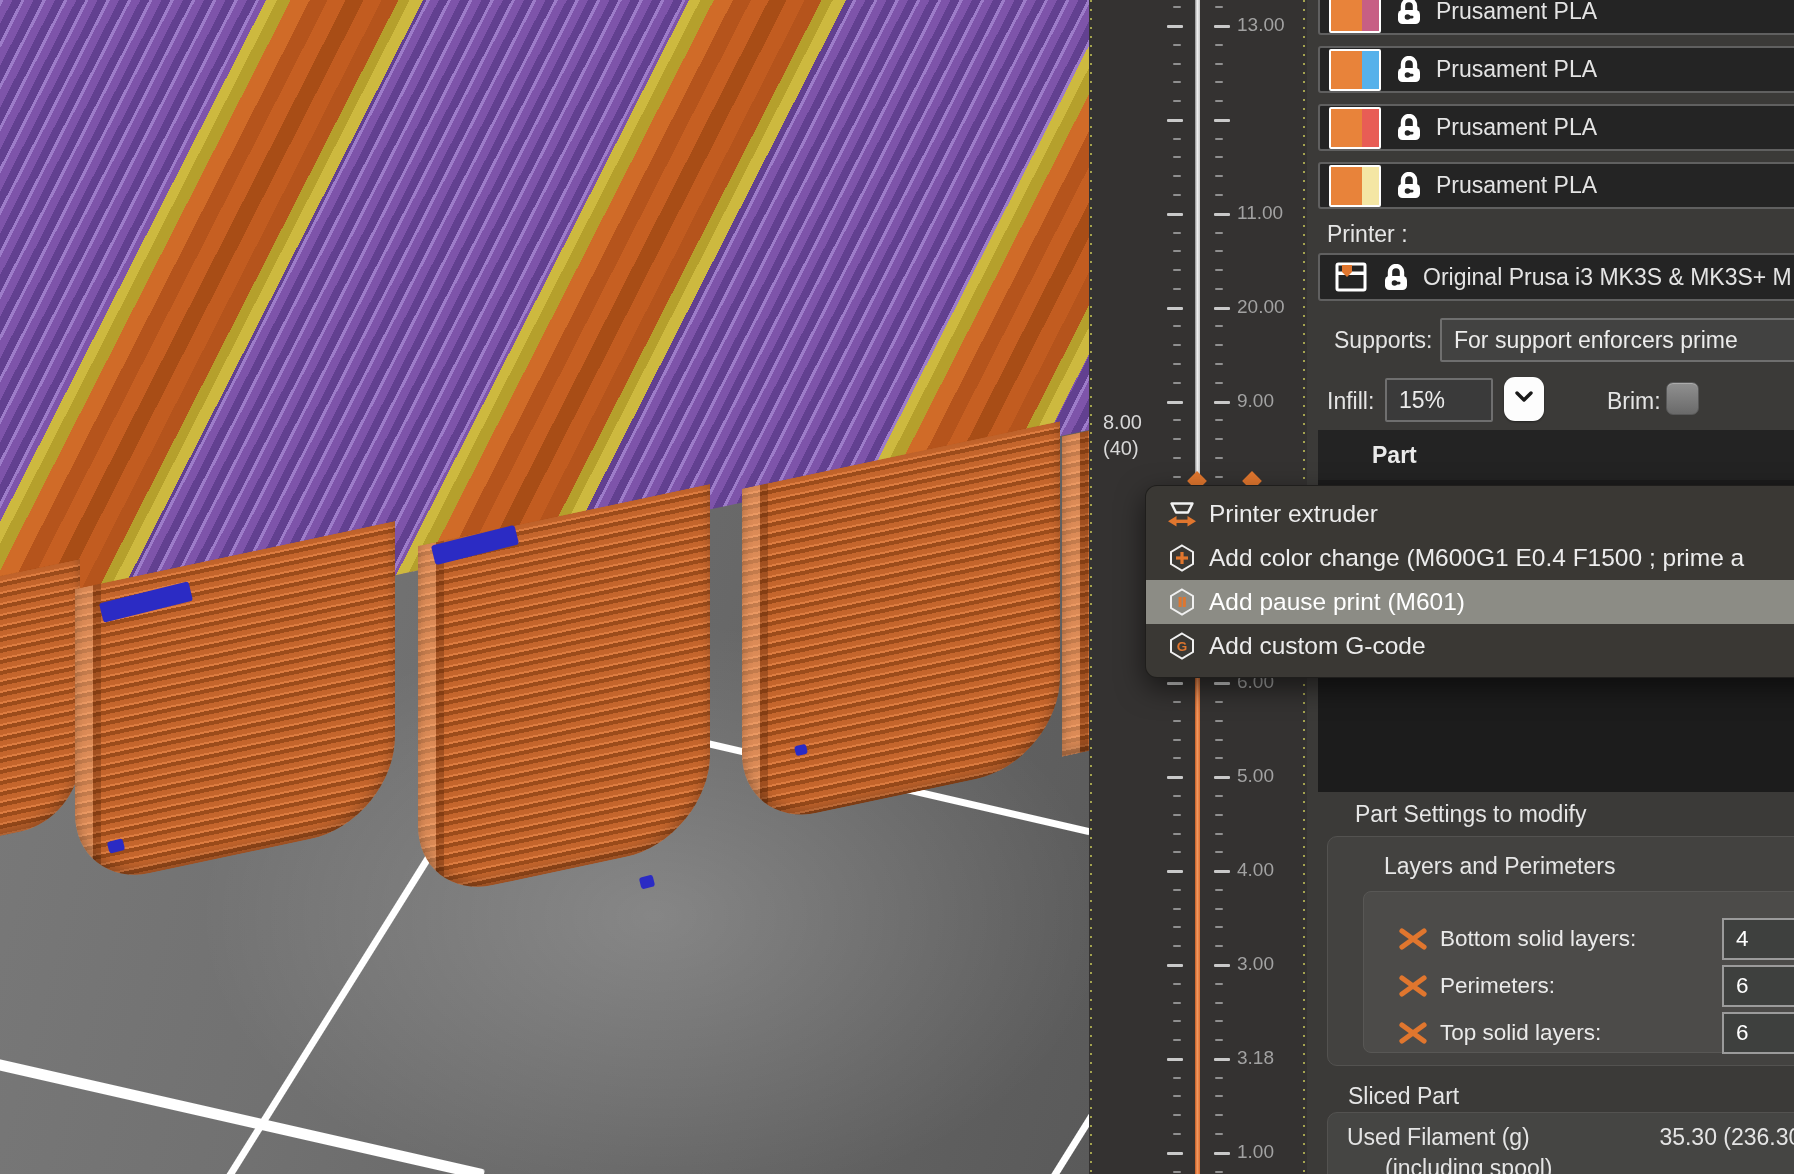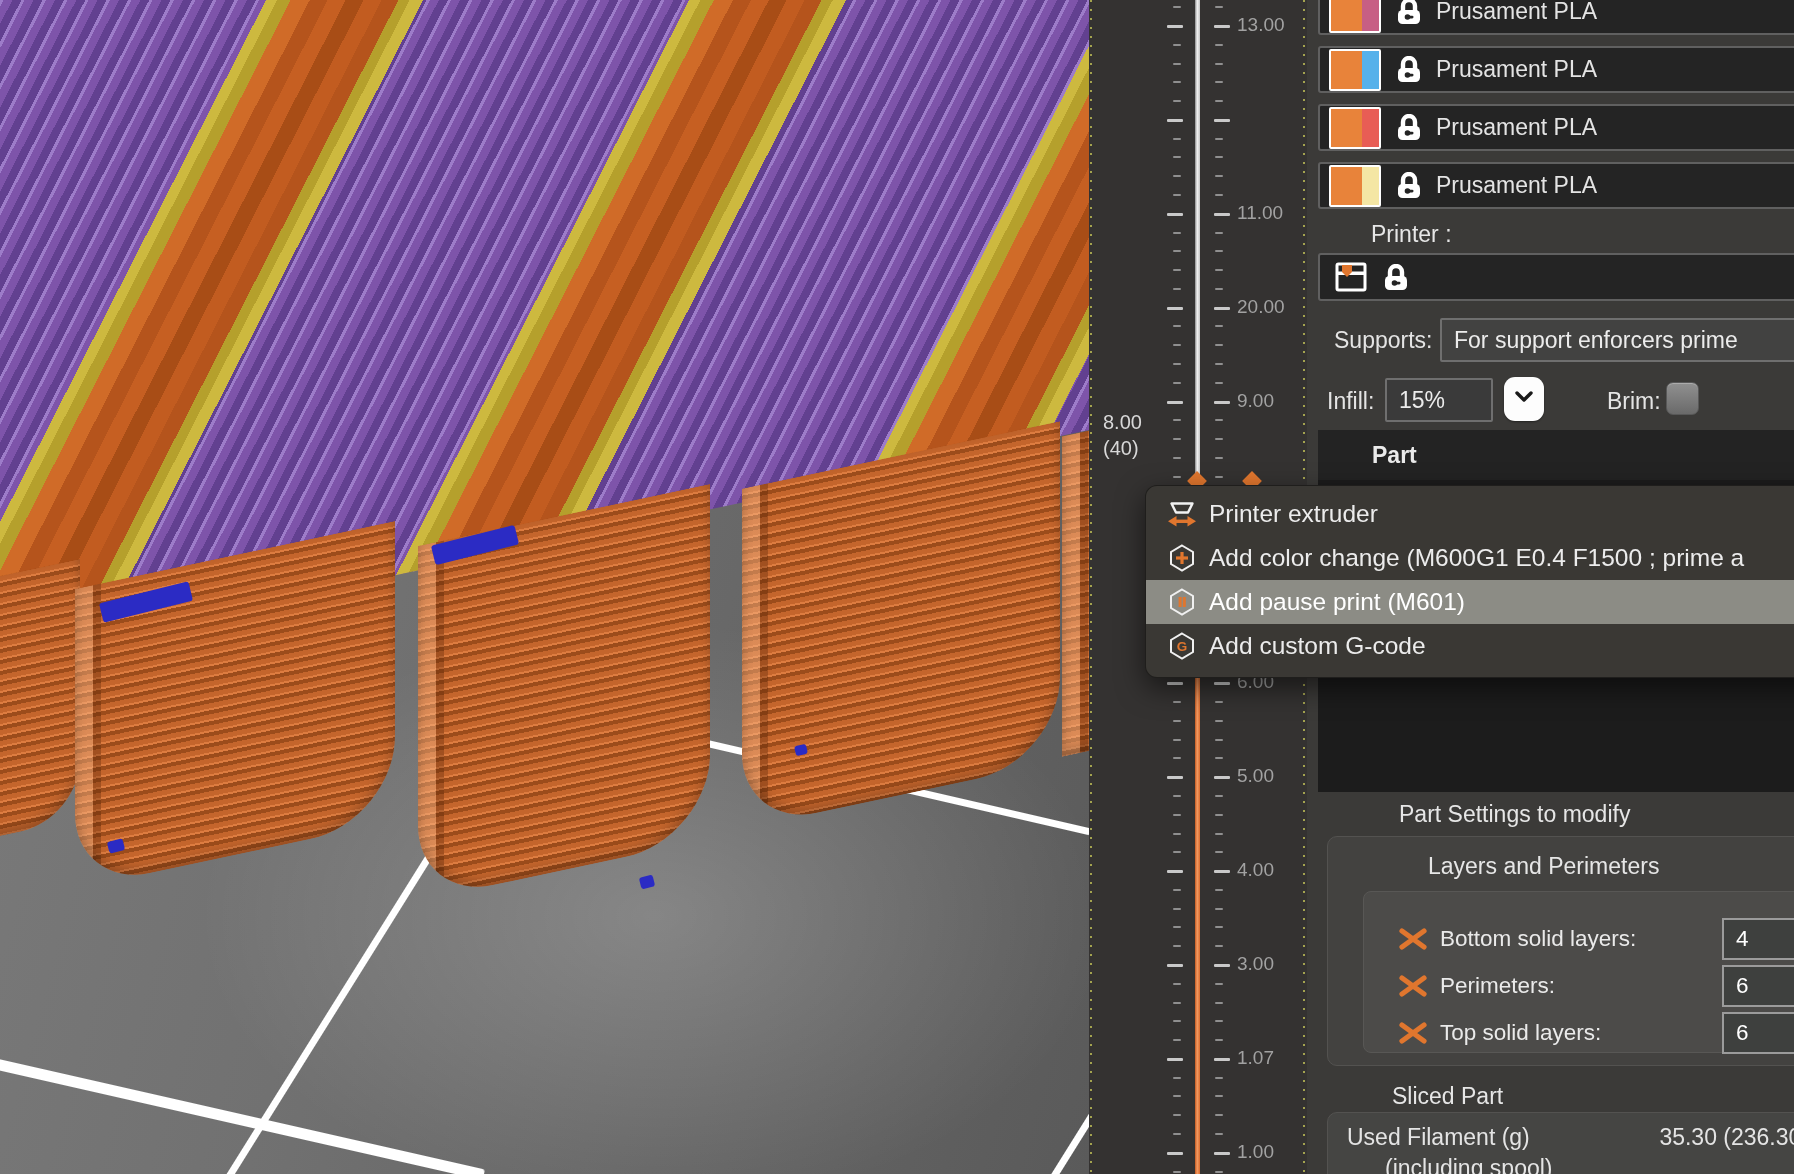--- a/index.html
+++ b/index.html
@@ -64,21 +64,21 @@
     box-shadow:inset 0 1px 0 rgba(255,255,255,.25);}
   .name-header{left:11px;top:430px;width:600px;height:50px;background:#232323;
     display:flex;align-items:center;}
   .list-area{left:11px;top:480px;width:600px;height:312px;background:#1c1c1c;}
   .group-box{background:#434240;border:1px solid #535250;border-radius:10px;}
   .inner-box{background:#4c4b49;border:1px solid #585755;border-radius:8px;}
   .setting-row{position:absolute;left:0;width:100%;height:42px;display:flex;align-items:center;}
   .setting-label{font-size:22.5px;color:#eaeaea;margin-left:12px;}
   .value-box{position:absolute;left:358px;top:0;width:130px;height:38px;background:#3e403e;
     border:2px solid #9b9b9b;font-size:22.5px;color:#fff;display:flex;align-items:center;padding-left:12px;}
-  .section-title{font-size:23px;color:#e6e6e6;margin-left:44px;}
+  .section-title{font-size:23px;color:#e6e6e6;}
 
   
   .context-menu{left:1145px;top:485px;width:700px;height:193px;background:#3a3834;
     border:1px solid rgba(0,0,0,.45);border-radius:12px;box-shadow:0 10px 28px rgba(0,0,0,.55);
     padding:6px 0;box-sizing:border-box;z-index:50;}
   .menu-item{height:44px;display:flex;align-items:center;font-size:24.5px;color:#ececec;white-space:nowrap;}
   .menu-item.hl{background:#8c8c85;color:#ffffff;}
   .menu-item .mi-icon{margin-left:20px;width:32px;flex:none;display:flex;justify-content:center;}
   .menu-item .mi-label{margin-left:11px;}
 </style>
@@ -233,21 +233,21 @@
       <div class="abs tick minor" style="left: 1173px; top: 982.76px; width: 8px;"></div>
       <div class="abs tick minor" style="left: 1215px; top: 982.76px; width: 8px;"></div>
       <div class="abs tick minor" style="left: 1173px; top: 1001.54px; width: 8px;"></div>
       <div class="abs tick minor" style="left: 1215px; top: 1001.54px; width: 8px;"></div>
       <div class="abs tick minor" style="left: 1173px; top: 1020.32px; width: 8px;"></div>
       <div class="abs tick minor" style="left: 1215px; top: 1020.32px; width: 8px;"></div>
       <div class="abs tick minor" style="left: 1173px; top: 1039.1px; width: 8px;"></div>
       <div class="abs tick minor" style="left: 1215px; top: 1039.1px; width: 8px;"></div>
       <div class="abs tick major" style="left: 1167px; top: 1057.88px; width: 16px;"></div>
       <div class="abs tick major" style="left: 1214px; top: 1057.88px; width: 16px;"></div>
-      <div class="abs ruler-label" style="left: 1237px; top: 1046.88px;">1.07</div>
+      <div class="abs ruler-label" style="left: 1237px; top: 1046.88px;">3.18</div>
       <div class="abs tick minor" style="left: 1173px; top: 1076.66px; width: 8px;"></div>
       <div class="abs tick minor" style="left: 1215px; top: 1076.66px; width: 8px;"></div>
       <div class="abs tick minor" style="left: 1173px; top: 1095.44px; width: 8px;"></div>
       <div class="abs tick minor" style="left: 1215px; top: 1095.44px; width: 8px;"></div>
       <div class="abs tick minor" style="left: 1173px; top: 1114.22px; width: 8px;"></div>
       <div class="abs tick minor" style="left: 1215px; top: 1114.22px; width: 8px;"></div>
       <div class="abs tick minor" style="left: 1173px; top: 1133px; width: 8px;"></div>
       <div class="abs tick minor" style="left: 1215px; top: 1133px; width: 8px;"></div>
       <div class="abs tick major" style="left: 1167px; top: 1151.78px; width: 16px;"></div>
       <div class="abs tick major" style="left: 1214px; top: 1151.78px; width: 16px;"></div>
@@ -339,20 +339,21 @@
           </svg>
       </span>
       <span class="lockwrap">
         <svg width="24" height="27" viewBox="0 0 24 27">
             <path d="M6 13 v-5 a6 6 0 0 1 12 0 v5" fill="none" stroke="#ffffff" stroke-width="4.4" stroke-linecap="round"></path>
             <rect x="1" y="12" width="22" height="14" rx="4.5" fill="#ffffff"></rect>
             <circle cx="10.5" cy="19" r="2.8" fill="#242424"></circle>
             <rect x="11" y="17.8" width="5.5" height="2.6" rx="1.3" fill="#242424"></rect>
           </svg>
       </span>
+      <span class="row-label">Original Prusa i3 MK3S &amp; MK3S+ M</span>
     </div>
 
     <div class="abs sec-label" style="left:27px;top:327px;">Supports:</div>
     <div class="abs combo" style="left:133px;top:318px;width:370px;height:40px;">
       <span style="margin-left:12px;">For support enforcers prime</span>
     </div>
 
     <div class="abs sec-label" style="left:20px;top:388px;">Infill:</div>
     <div class="abs combo" style="left:78px;top:378px;width:104px;height:40px;background:#3a3a3a;">
       <span style="margin-left:12px;">15%</span>

